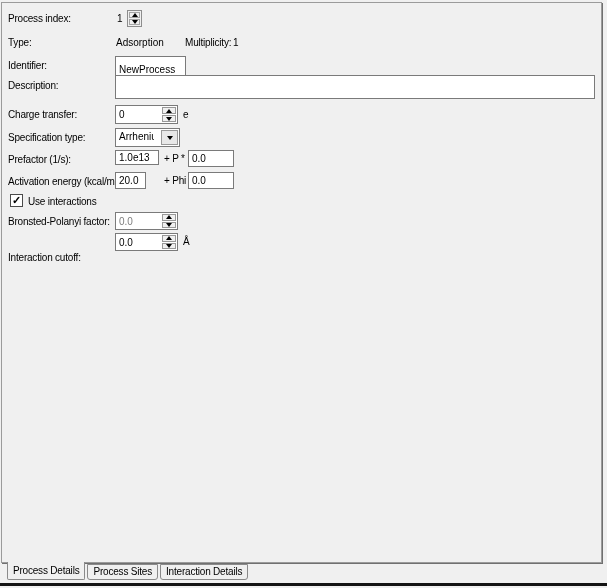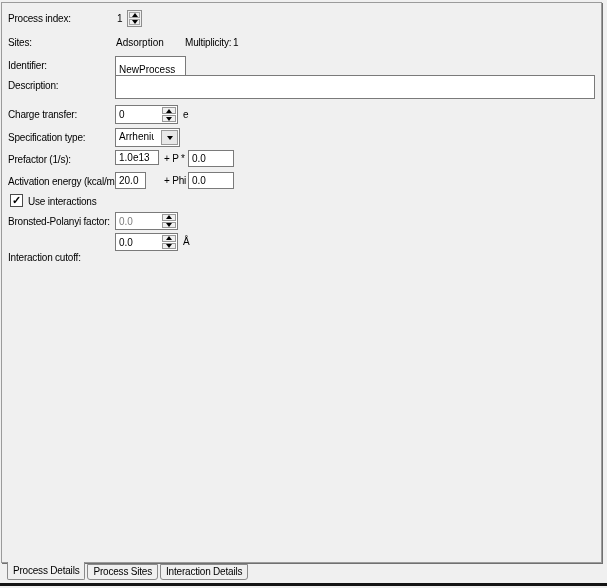--- a/index.html
+++ b/index.html
@@ -94,21 +94,21 @@
 <div class="abs" style="left:117px;top:13px;">1</div>
 <div class="abs spinner-standalone" style="left:127px;top:10px;">
   <div class="sbtn">
       <span class="tri-up"></span>
     </div>
   <div class="sbtn">
       <span class="tri-down"></span>
     </div>
 </div>
 
-<div class="abs lbl" style="left:8px;top:37px;">Sites:</div>
+<div class="abs lbl" style="left:8px;top:37px;">Type:</div>
 <div class="abs" style="left:116px;top:37px;">Adsorption</div>
 <div class="abs lbl" style="left:185px;top:37px;">Multiplicity:</div>
 <div class="abs" style="left:233px;top:37px;">1</div>
 
 <div class="abs lbl" style="left:8px;top:60px;">Identifier:</div>
 <input class="abs entry" style="left: 115px; top: 56px; width: 71px; height: 26px;" value="NewProcess">
 
 <div class="abs lbl" style="left:8px;top:80px;">Description:</div>
 <textarea class="abs entry" style="left: 115px; top: 75px; width: 480px; height: 24px;"></textarea>
 

